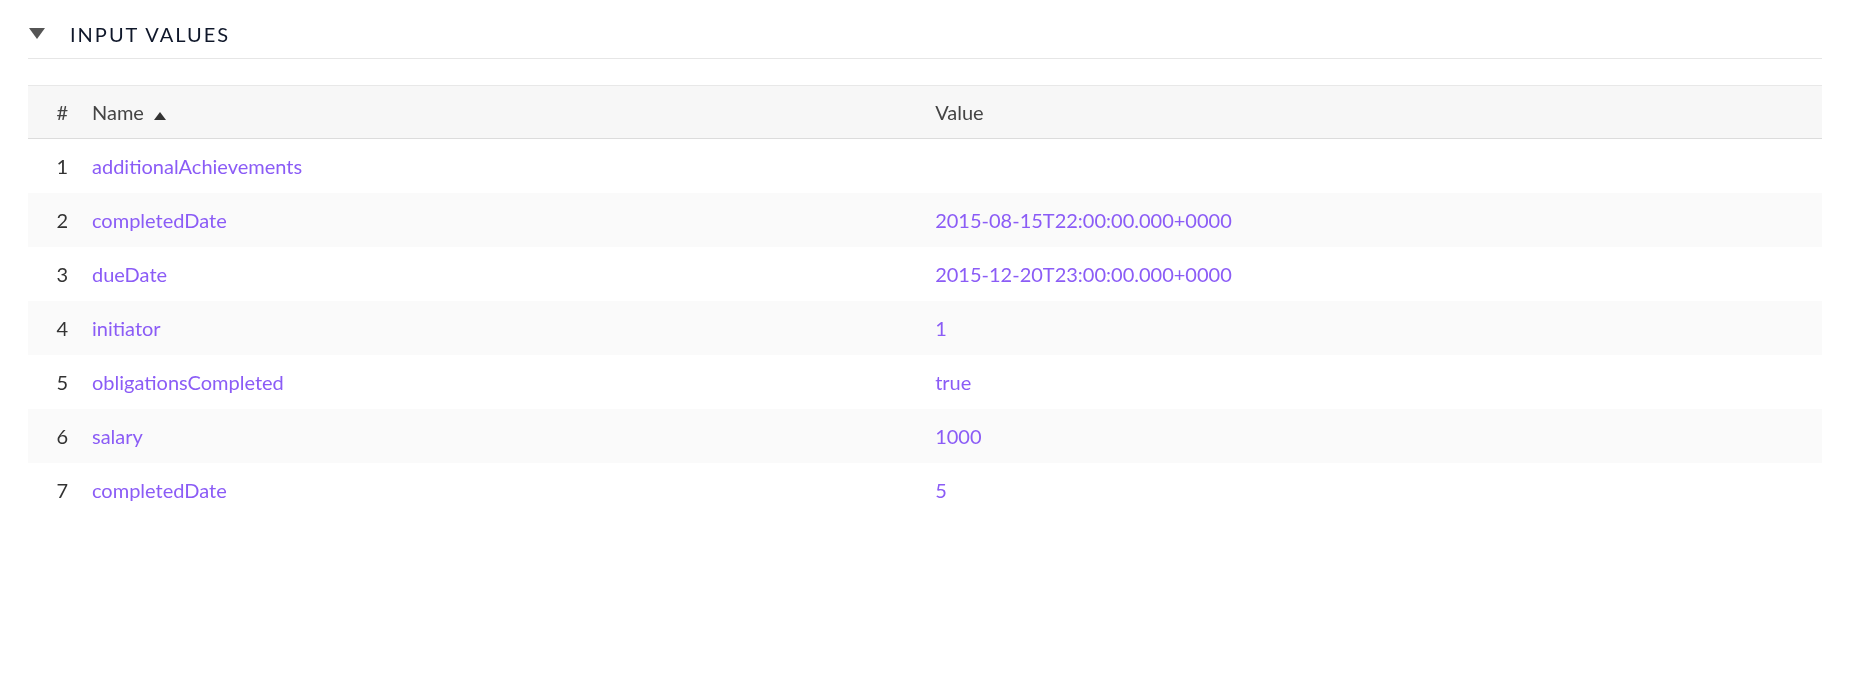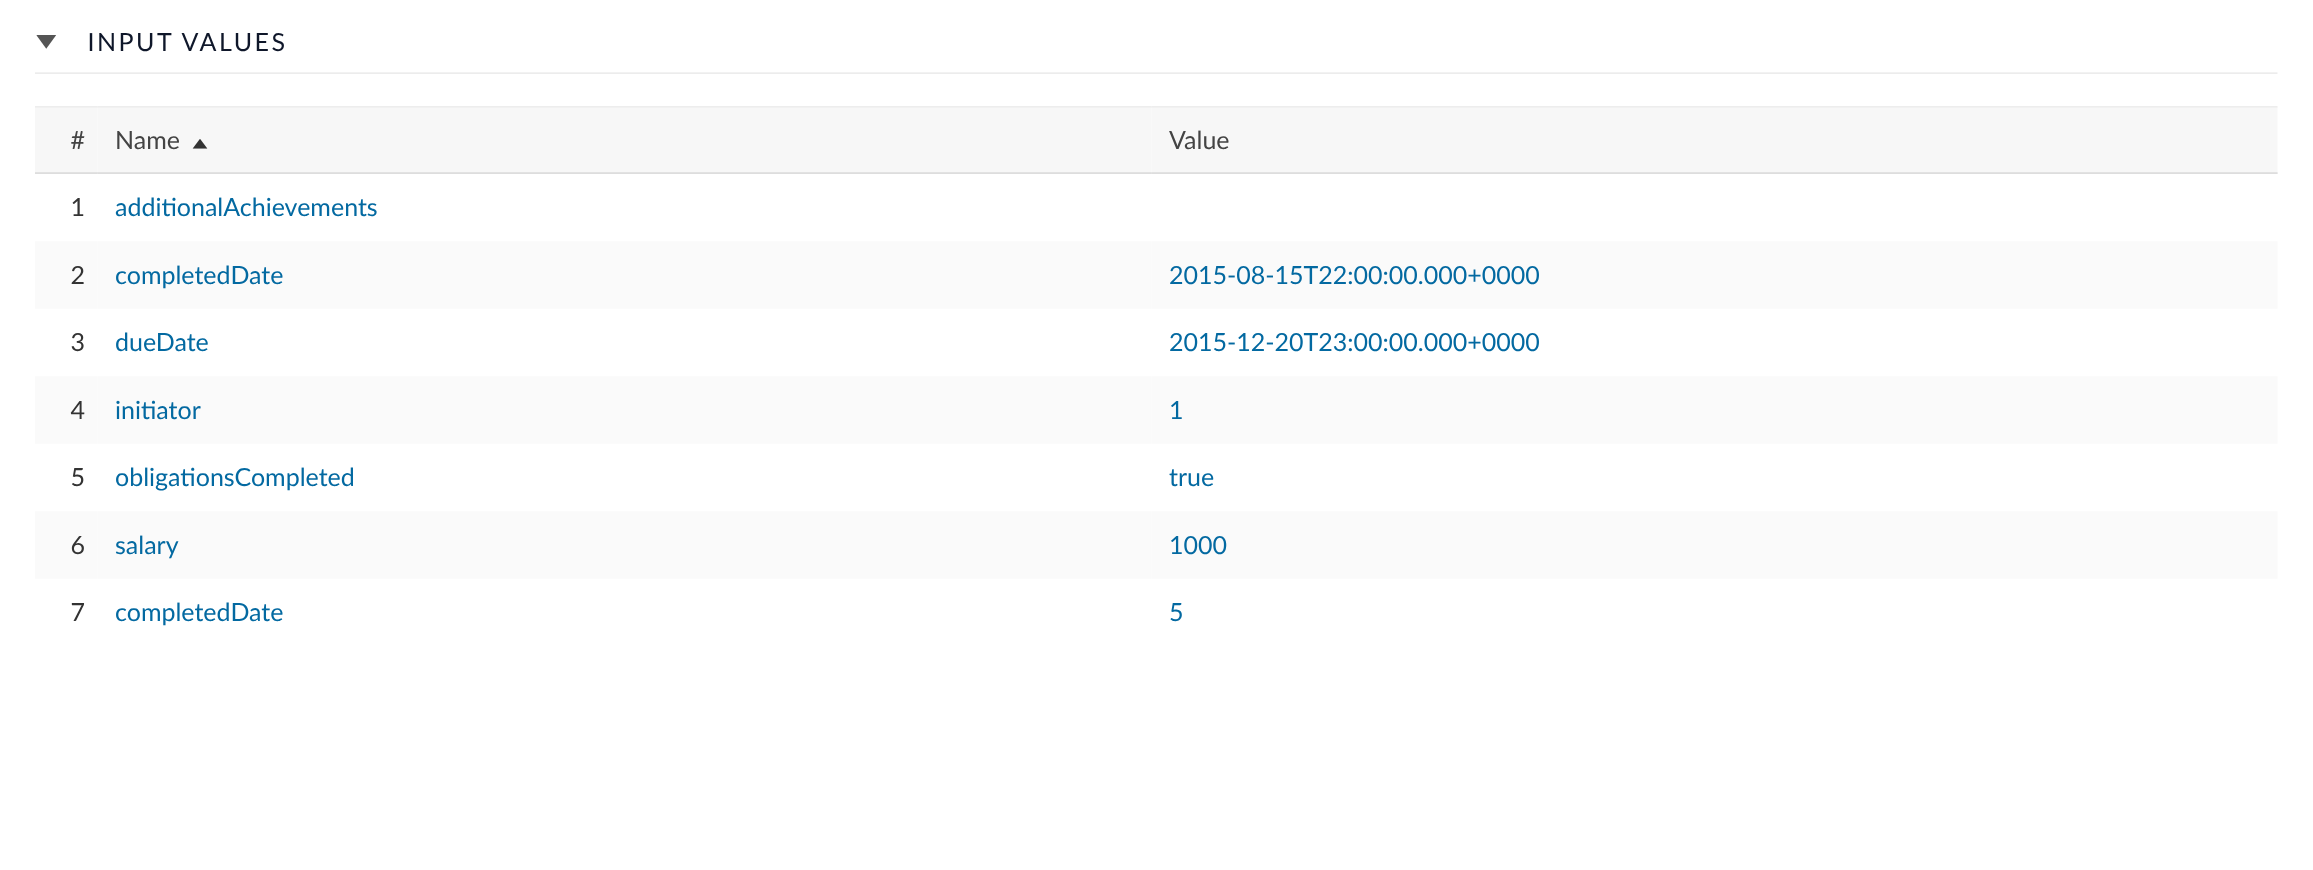--- a/index.html
+++ b/index.html
@@ -76,21 +76,21 @@
   }
   .sort-caret svg {
     fill: #333333;
   }
   tbody tr:nth-child(even) {
     background: #fafafa;
   }
   tbody td {
     padding: 15px 14px;
     vertical-align: middle;
-    color: #0369a1;
+    color: #8b5cf6;
   }
   td.col-index {
     width: 50px;
     text-align: right;
     padding-right: 10px;
     padding-left: 20px;
     color: #333333;
   }
 </style>
 </head>

